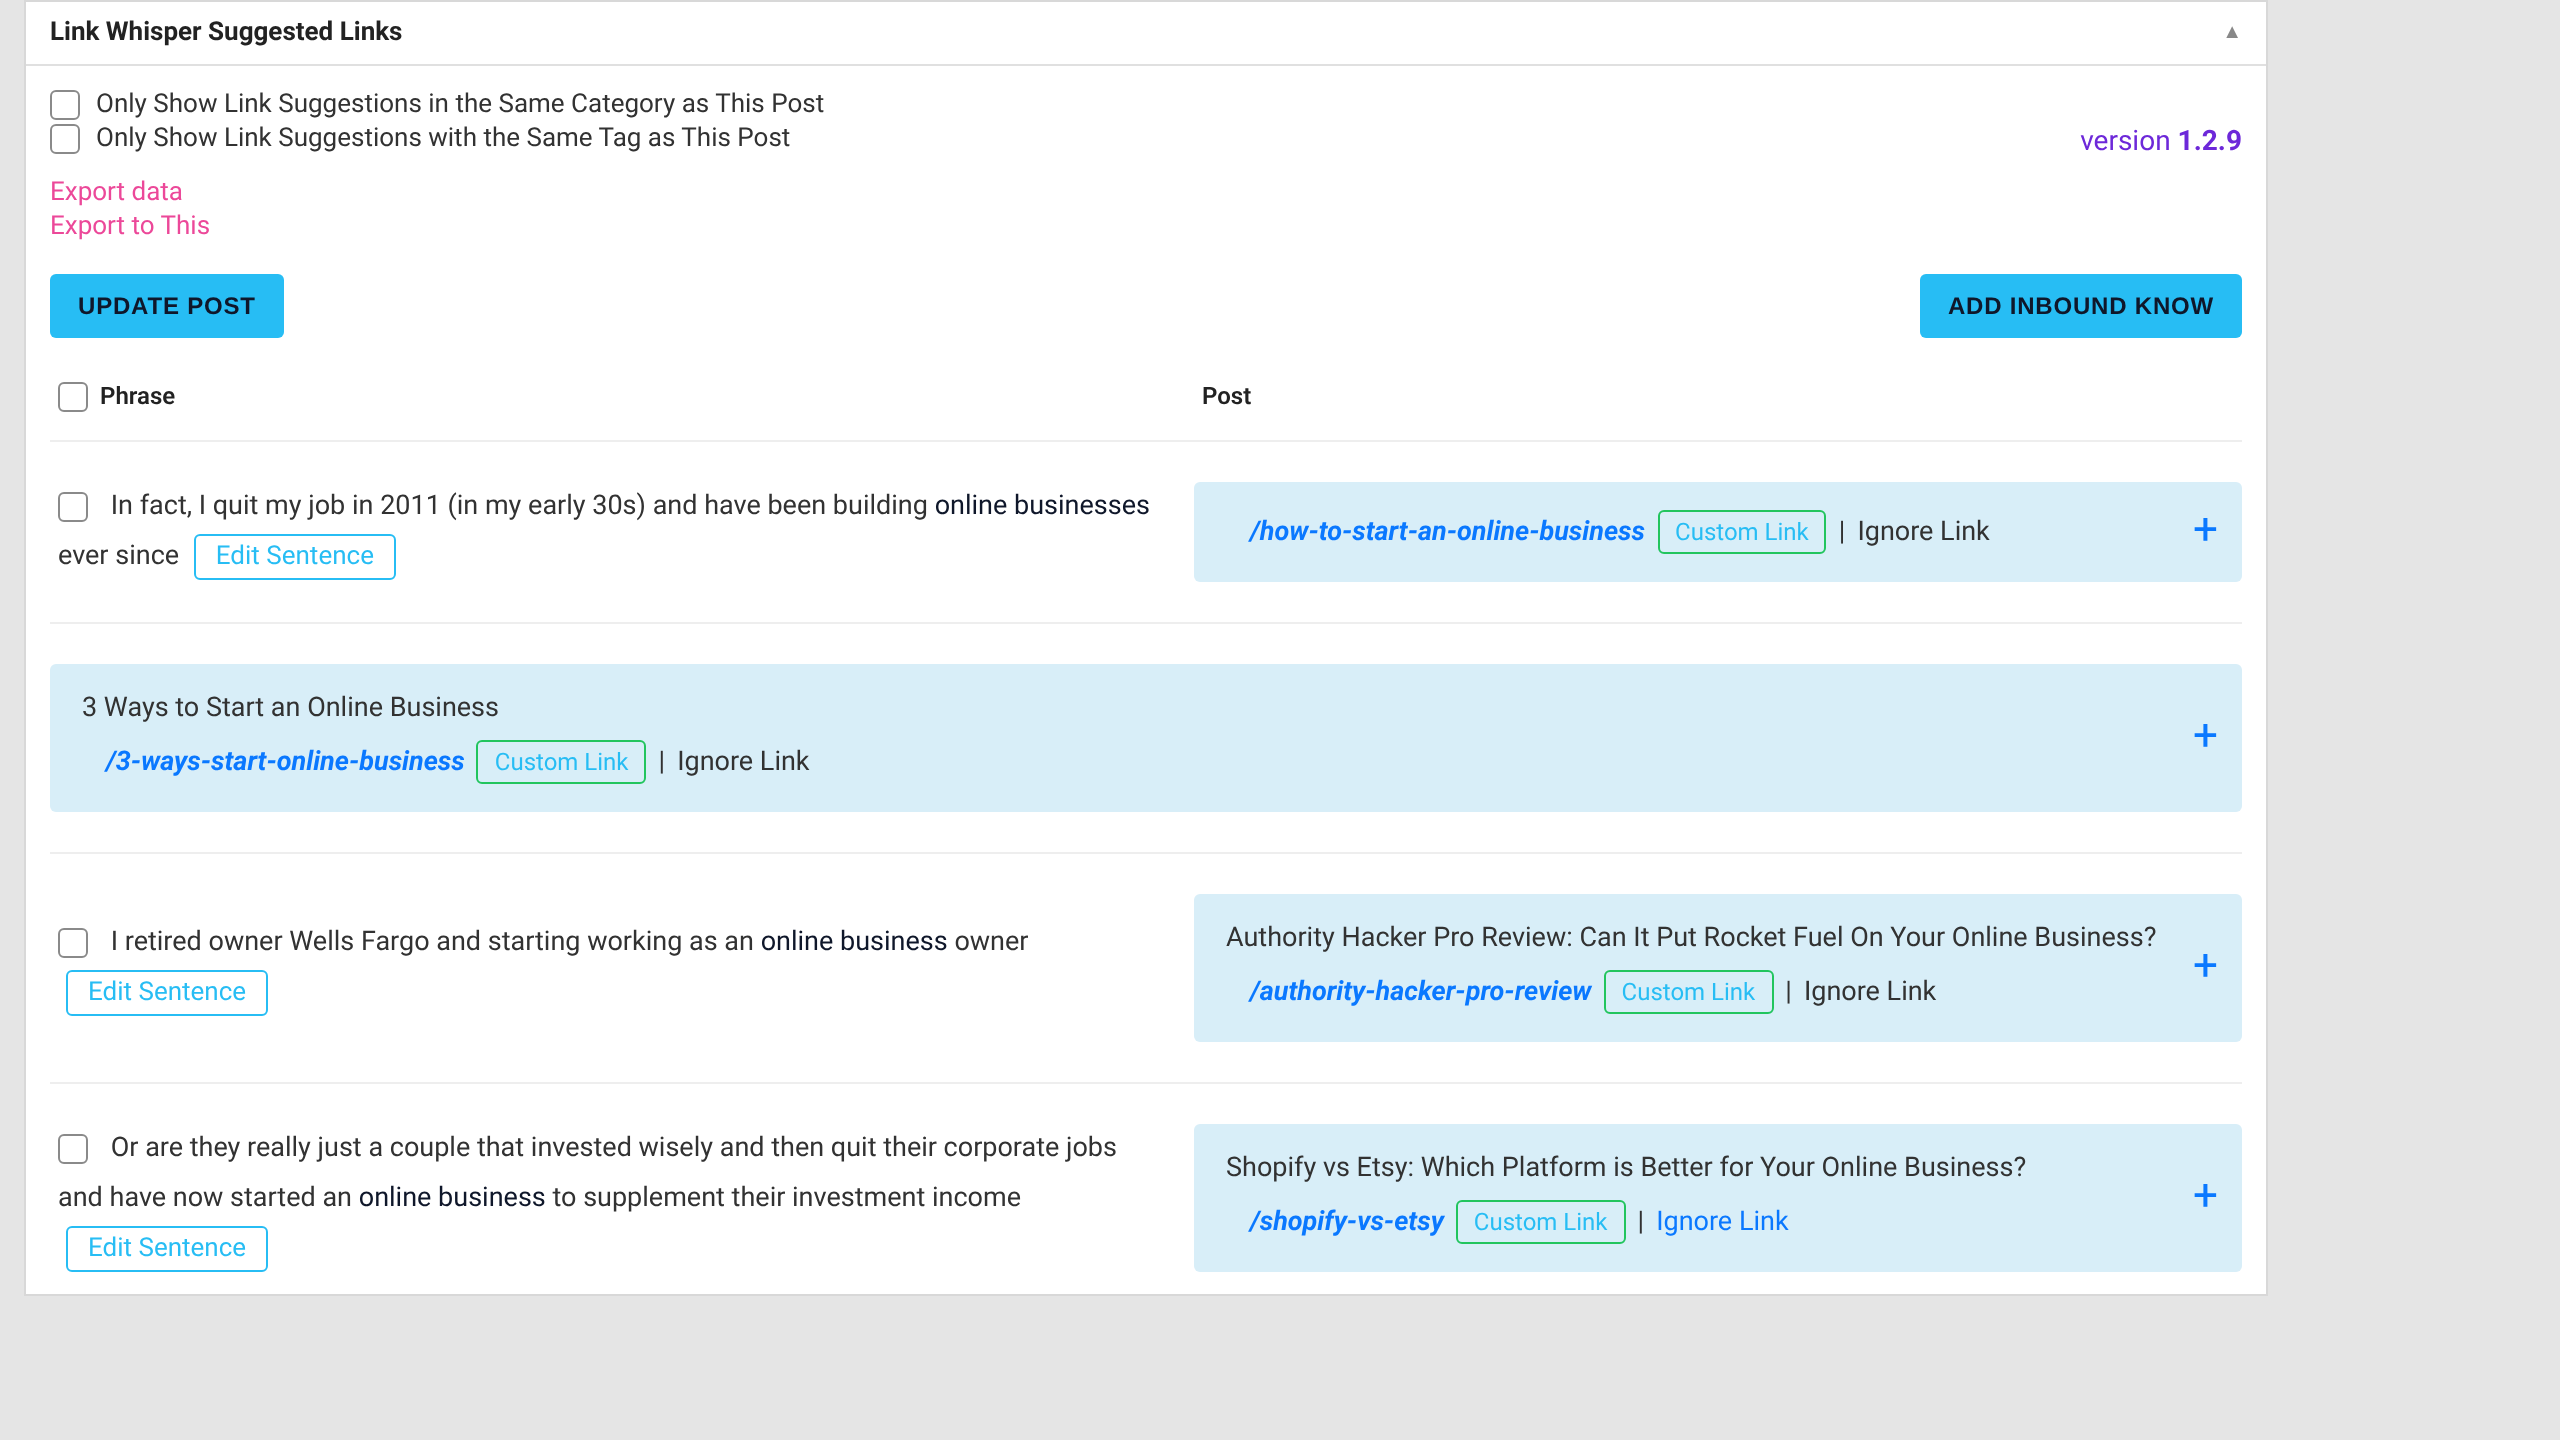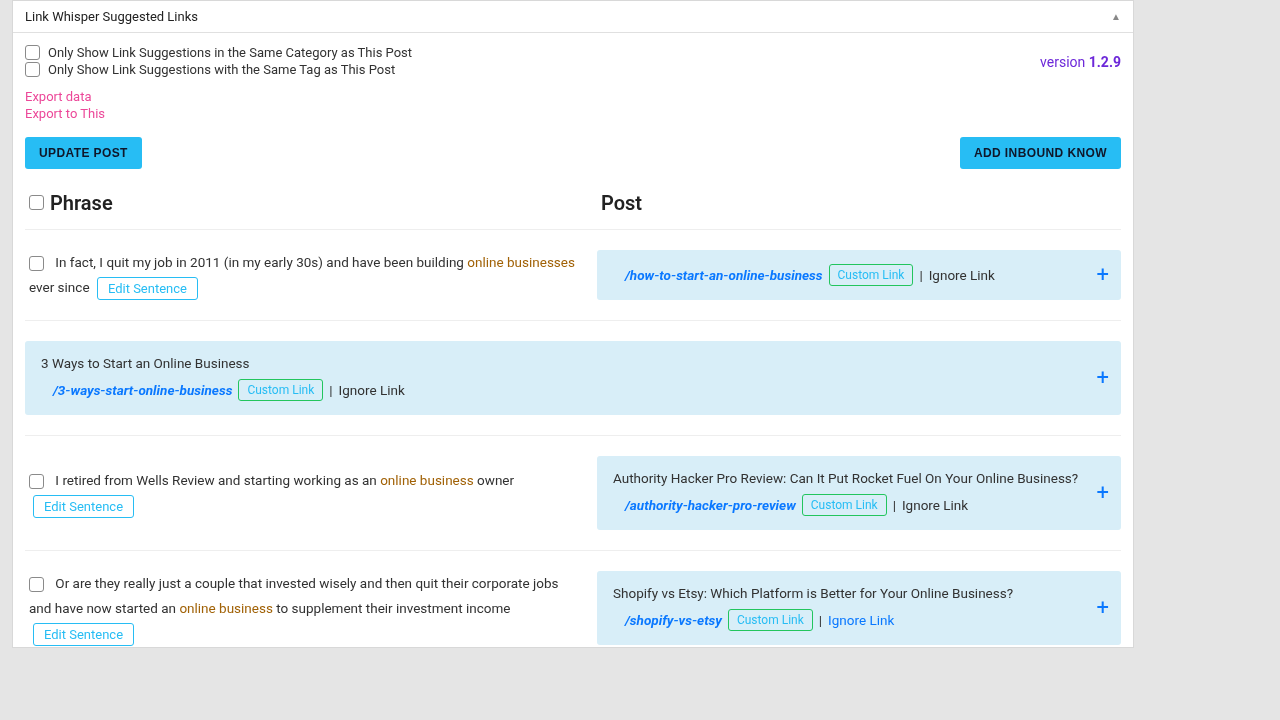--- a/index.html
+++ b/index.html
@@ -17,37 +17,37 @@
     border: 1px solid #d8d8d8;
     margin: 0 0 0 12px;
     width: 1122px;
     height: 648px;
     overflow: hidden;
     position: relative;
   }
   .panel-header {
     border-bottom: 1px solid #e0e0e0;
     padding: 8px 12px;
-    font-weight: 400;
+    font-weight: 700;
     font-size: 13px;
     display: flex;
     justify-content: space-between;
     align-items: center;
   }
   .panel-header .collapse-icon {
     font-size: 10px;
     color: #888;
   }
   .panel-body {
     padding: 12px;
   }
   .options-row {
     display: flex;
     justify-content: space-between;
-    align-items: center;
+    align-items: flex-end;
   }
   .filters label {
     display: flex;
     align-items: center;
     gap: 8px;
     font-size: 13px;
     color: #323232;
     margin-bottom: 2px;
   }
   .chk {
@@ -88,21 +88,21 @@
     padding: 9px 14px;
     border-radius: 3px;
     cursor: pointer;
   }
   .table {
     margin-top: 22px;
   }
   .thead {
     display: flex;
     padding: 0 0 14px 4px;
-    font-size: 20px;
+    font-size: 12px;
     font-weight: 600;
     border-bottom: 1px solid #eee;
   }
   .thead .col-phrase {
     display: flex;
     align-items: center;
     gap: 6px;
     width: 572px;
   }
   .thead .col-post { flex: 1; }
@@ -118,21 +118,21 @@
     font-size: 13.5px;
     color: #323232;
     line-height: 1.85;
   }
   .phrase-cell .chk {
     display: inline-block;
     vertical-align: middle;
     margin-right: 8px;
   }
   .phrase-cell .hl {
-    color: #a16207;
+    color: #0f172a;
   }
   .edit-sent {
     display: inline-block;
     border: 1px solid #27bdf4;
     color: #27bdf4;
     font-size: 13px;
     padding: 4px 10px;
     border-radius: 3px;
     margin-left: 4px;
     vertical-align: middle;
@@ -252,21 +252,21 @@
               <div class="post-title">3 Ways to Start an Online Business</div>
               <div class="slug-row">
                 <span class="slug">/3-ways-start-online-business</span>
                 <span class="custom-link">Custom Link</span>
                 <span class="pipe">|</span>
                 <span class="ignore">Ignore Link</span>
               </div>
             </div>
           </div>
           <div class="trow">
-            <div class="phrase-cell"><span class="chk"></span> <span>I retired from Wells Review and starting working as an </span><span class="hl">online business</span><span> owner</span> <span class="edit-sent">Edit Sentence</span></div>
+            <div class="phrase-cell"><span class="chk"></span> <span>I retired owner Wells Fargo and starting working as an </span><span class="hl">online business</span><span> owner</span> <span class="edit-sent">Edit Sentence</span></div>
             <div class="post-cell">
               <span class="plus">+</span>
               <div class="post-title">Authority Hacker Pro Review: Can It Put Rocket Fuel On Your Online Business?</div>
               <div class="slug-row">
                 <span class="slug">/authority-hacker-pro-review</span>
                 <span class="custom-link">Custom Link</span>
                 <span class="pipe">|</span>
                 <span class="ignore">Ignore Link</span>
               </div>
             </div>

